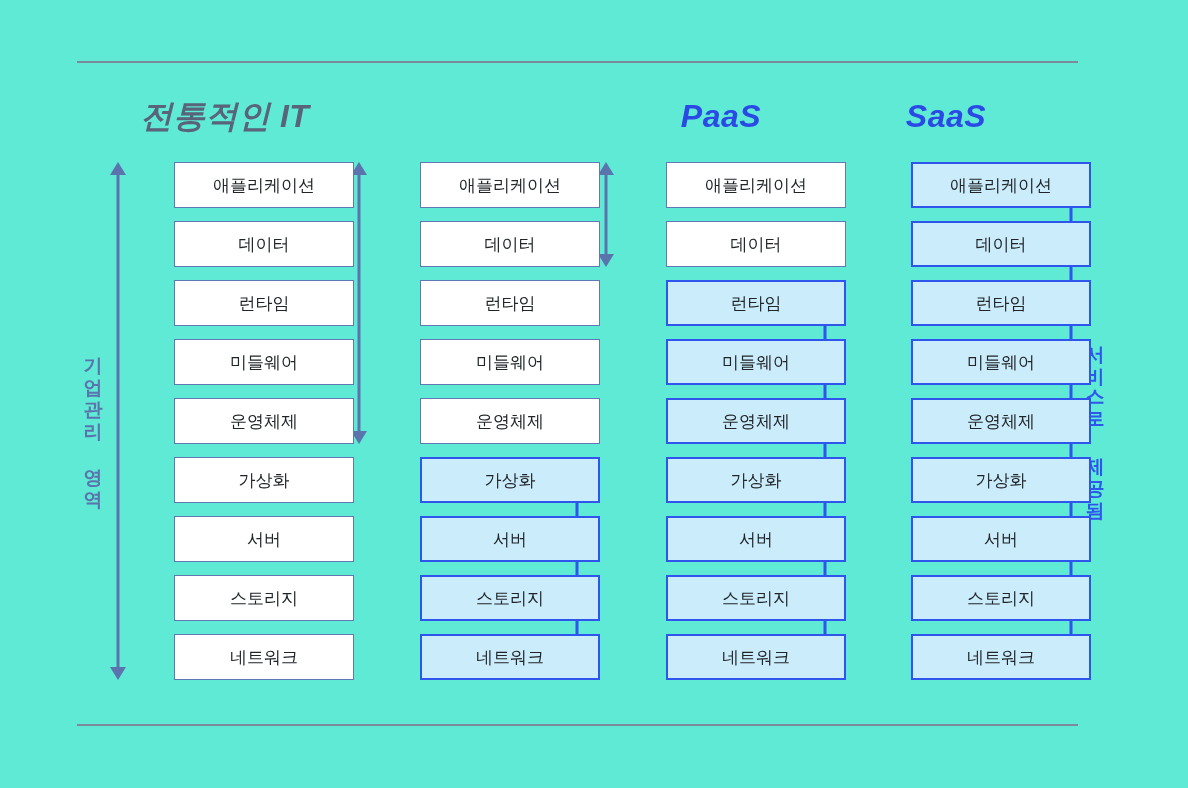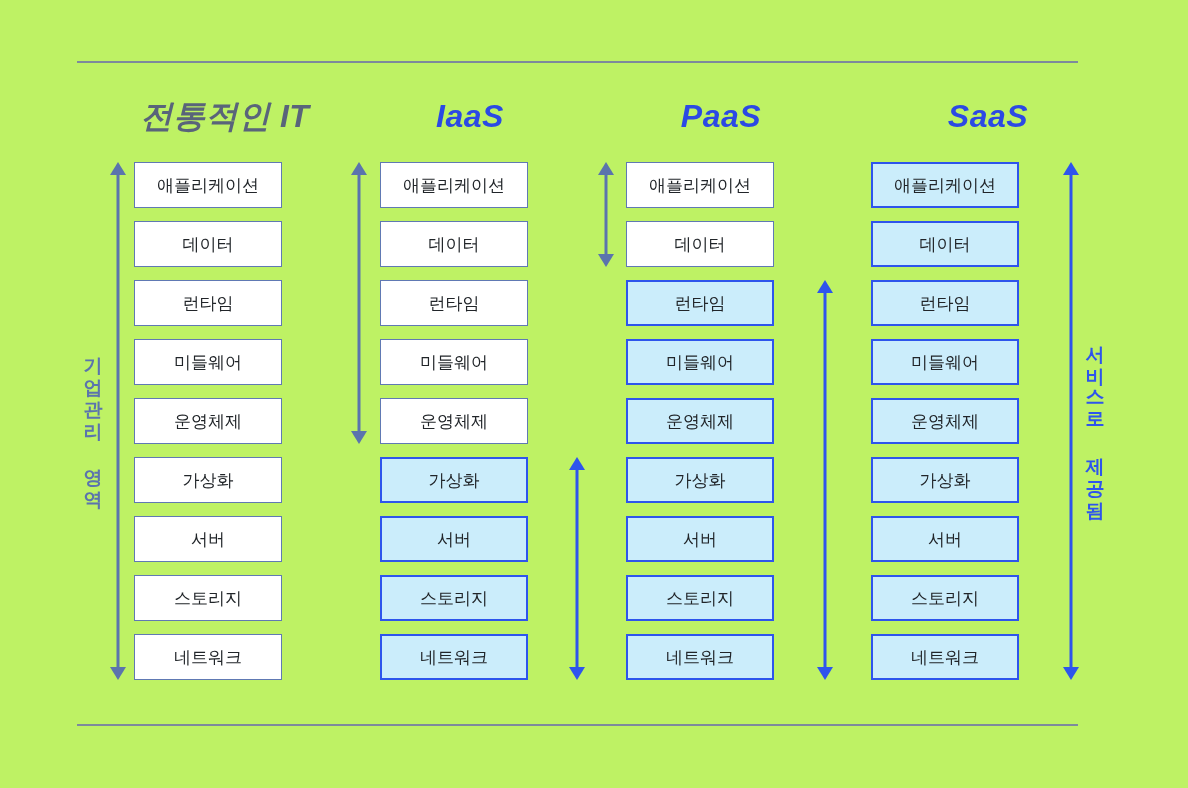--- a/index.html
+++ b/index.html
@@ -3,21 +3,21 @@
 <meta charset="utf-8">
 <style>
   html,body { margin:0; padding:0; }
   body {
     font-family: "Liberation Sans", "DejaVu Sans", sans-serif;
     background:#ffffff;
   }
   .canvas {
     position:relative;
     width:1188px; height:788px;
-    background:#bef264;
+    background:#5eead4;
     overflow:hidden;
   }
 
   
   .rule {
     position:absolute;
     left:77px; width:1001px; height:2px;
     background:#7d8a9c;
   }
   .rule.top { top:61px; }
@@ -36,26 +36,27 @@
   .col-header.traditional { color:#59647a; }
   .col-header.cloud { color:#2b49e4; }
 
   
   .layer-col {
     position:absolute;
     top:162px; width:180px;
   }
   .box {
     box-sizing:border-box;
-    width:148px; height:46px;
+    width:180px; height:46px;
     margin-bottom:13px;
     display:flex; align-items:center; justify-content:center;
     font-size:17px; color:#212529;
     text-align:center;
     white-space:nowrap;
+    margin-left:40px;
   }
   .box.white {
     background:#ffffff;
     border:1.5px solid #6079b3;
   }
   .box.blue {
     background:#cbedfb;
     border:2px solid #2e55ec;
   }
 
@@ -93,23 +94,22 @@
 </style>
 </head>
 <body>
 
 <div class="canvas">
 
   <div class="rule top"></div>
   <div class="rule bottom"></div>
 
   <div class="col-header traditional" style="left:125px;">전통적인 IT</div>
-  <div class="col-header cloud" style="left:370px;">IaaS</div>
   <div class="col-header cloud" style="left:621px;">PaaS</div>
-  <div class="col-header cloud" style="left:888px;">SaaS</div>
+  <div class="col-header cloud" style="left:846px;">SaaS</div>
 
   <div class="vlabel left">기업관리 영역</div>
 
   <div class="vlabel right">서비스로 제공됨</div>
 
   <div class="arrow slate" style="left:109px; top:162px; height:518px;">
     <div class="head up"></div>
     <div class="shaft"></div>
     <div class="head down"></div>
   </div>

